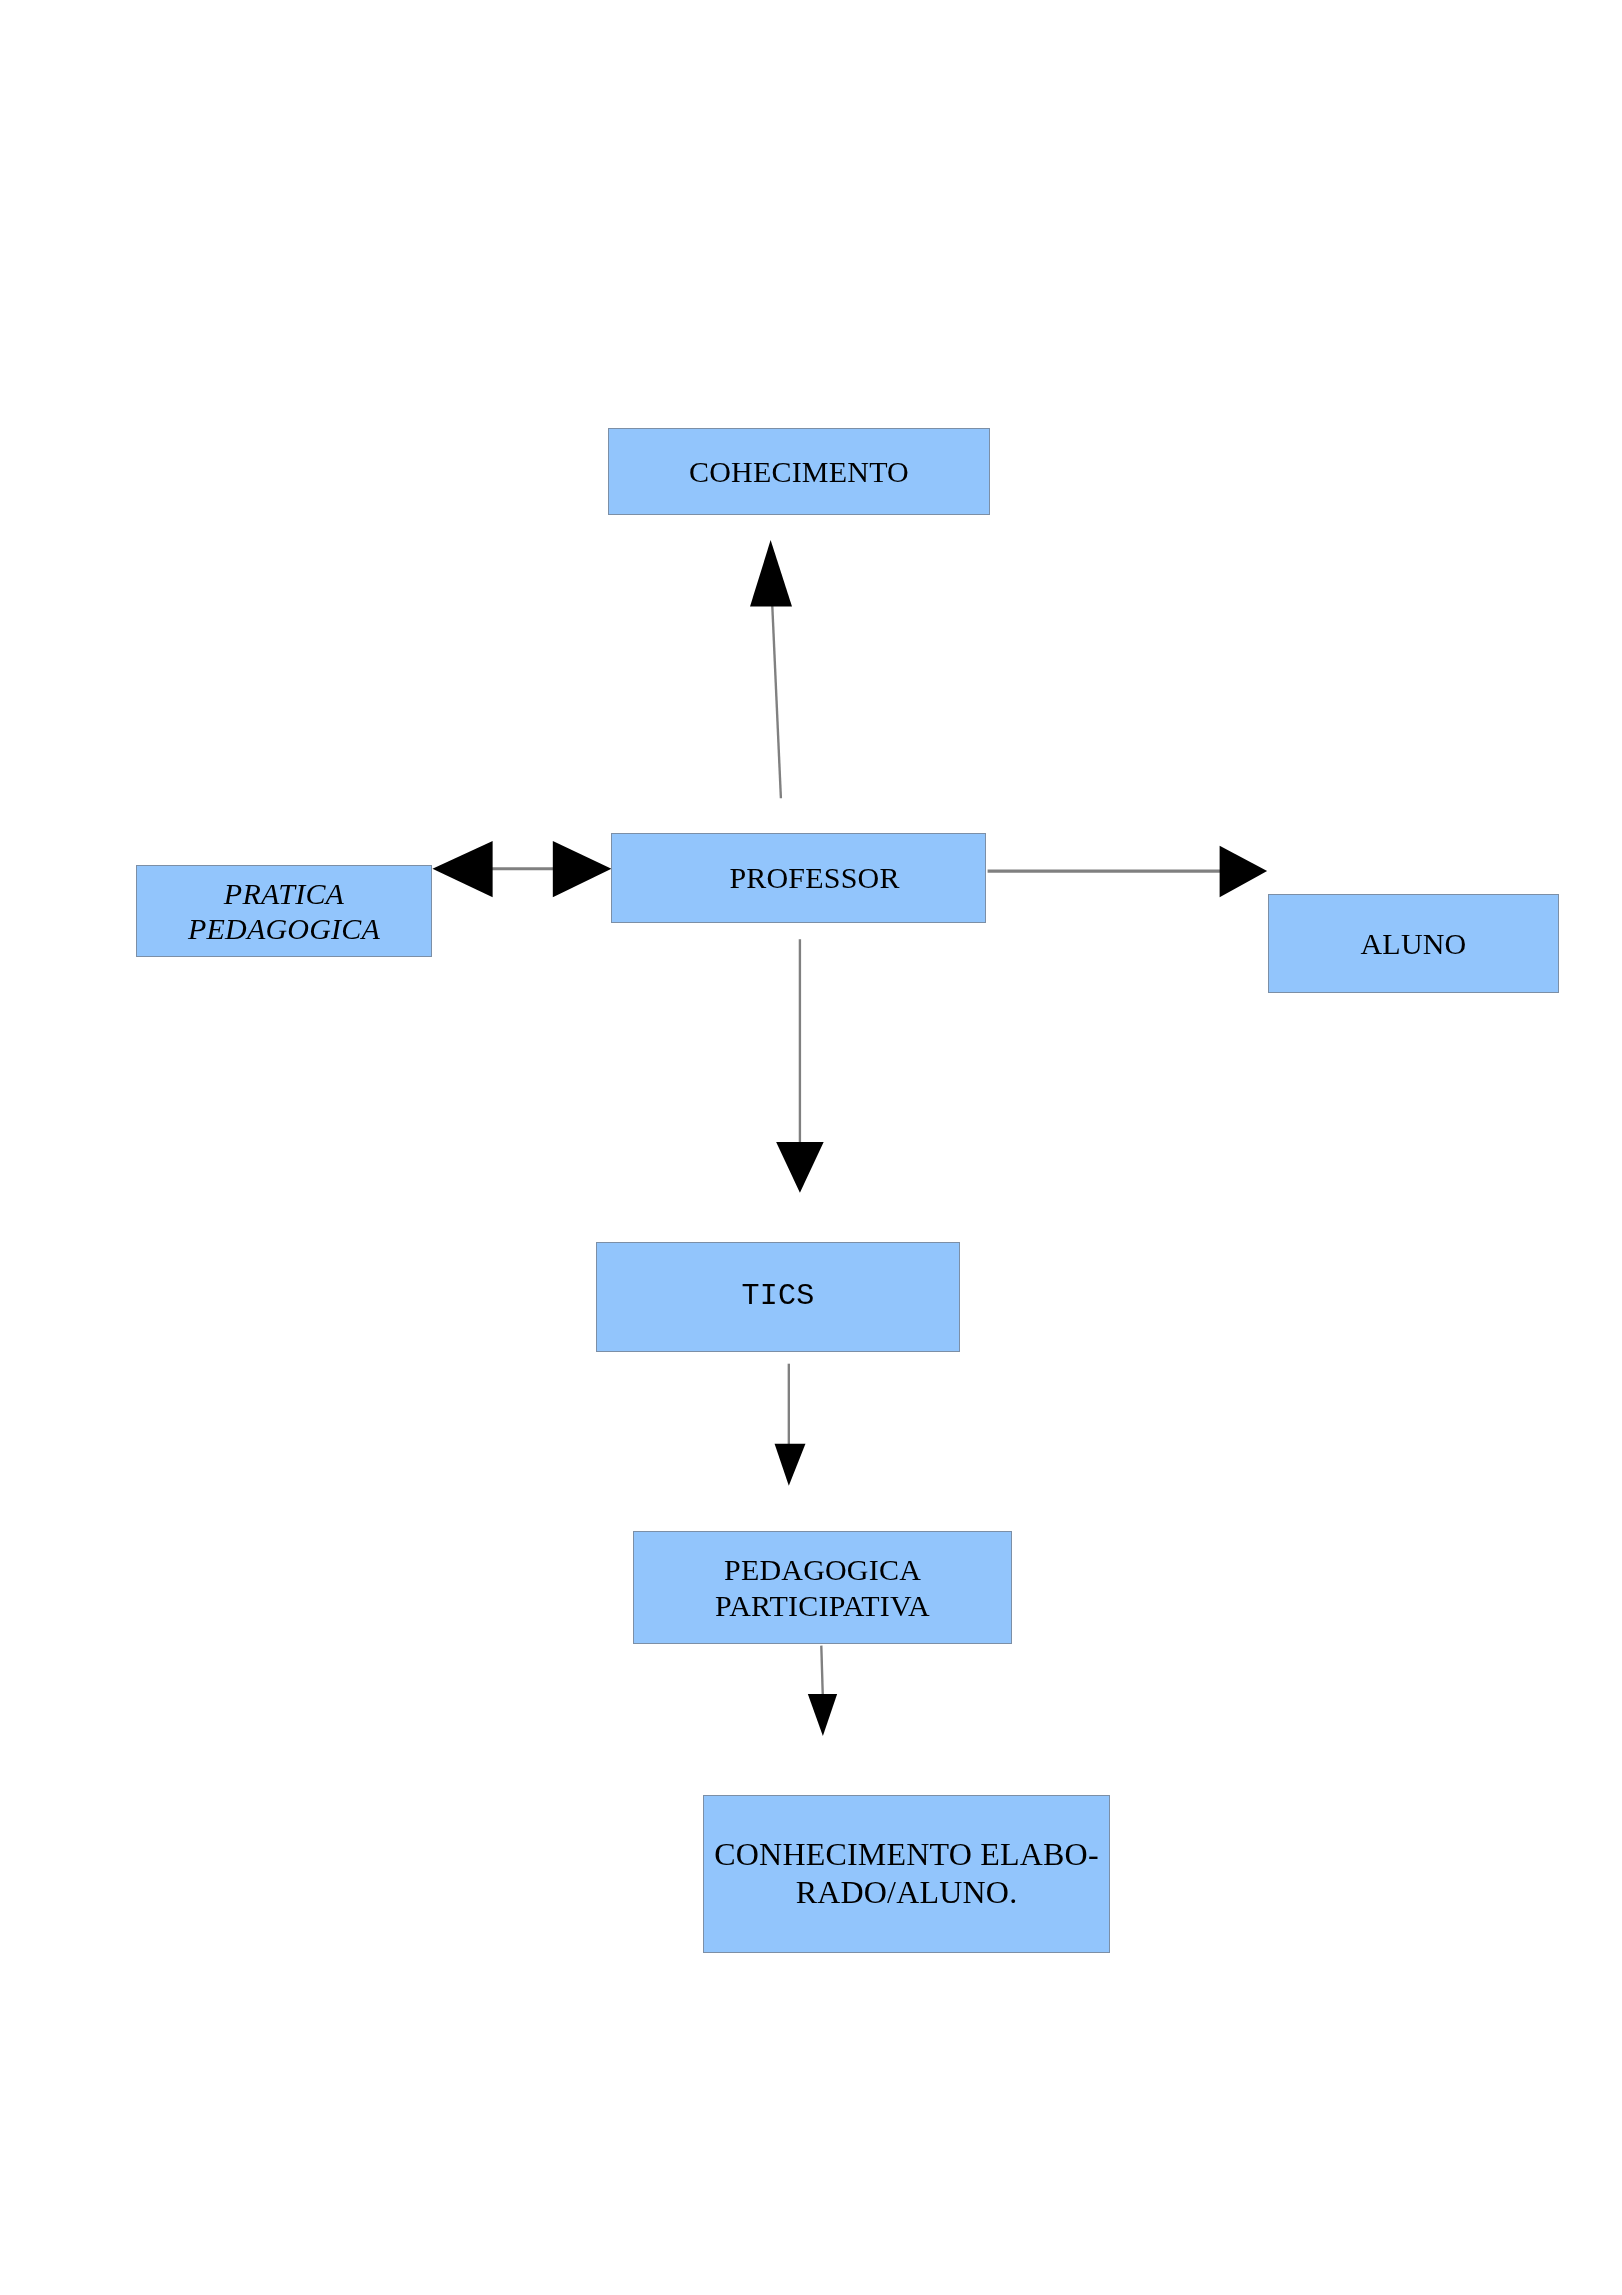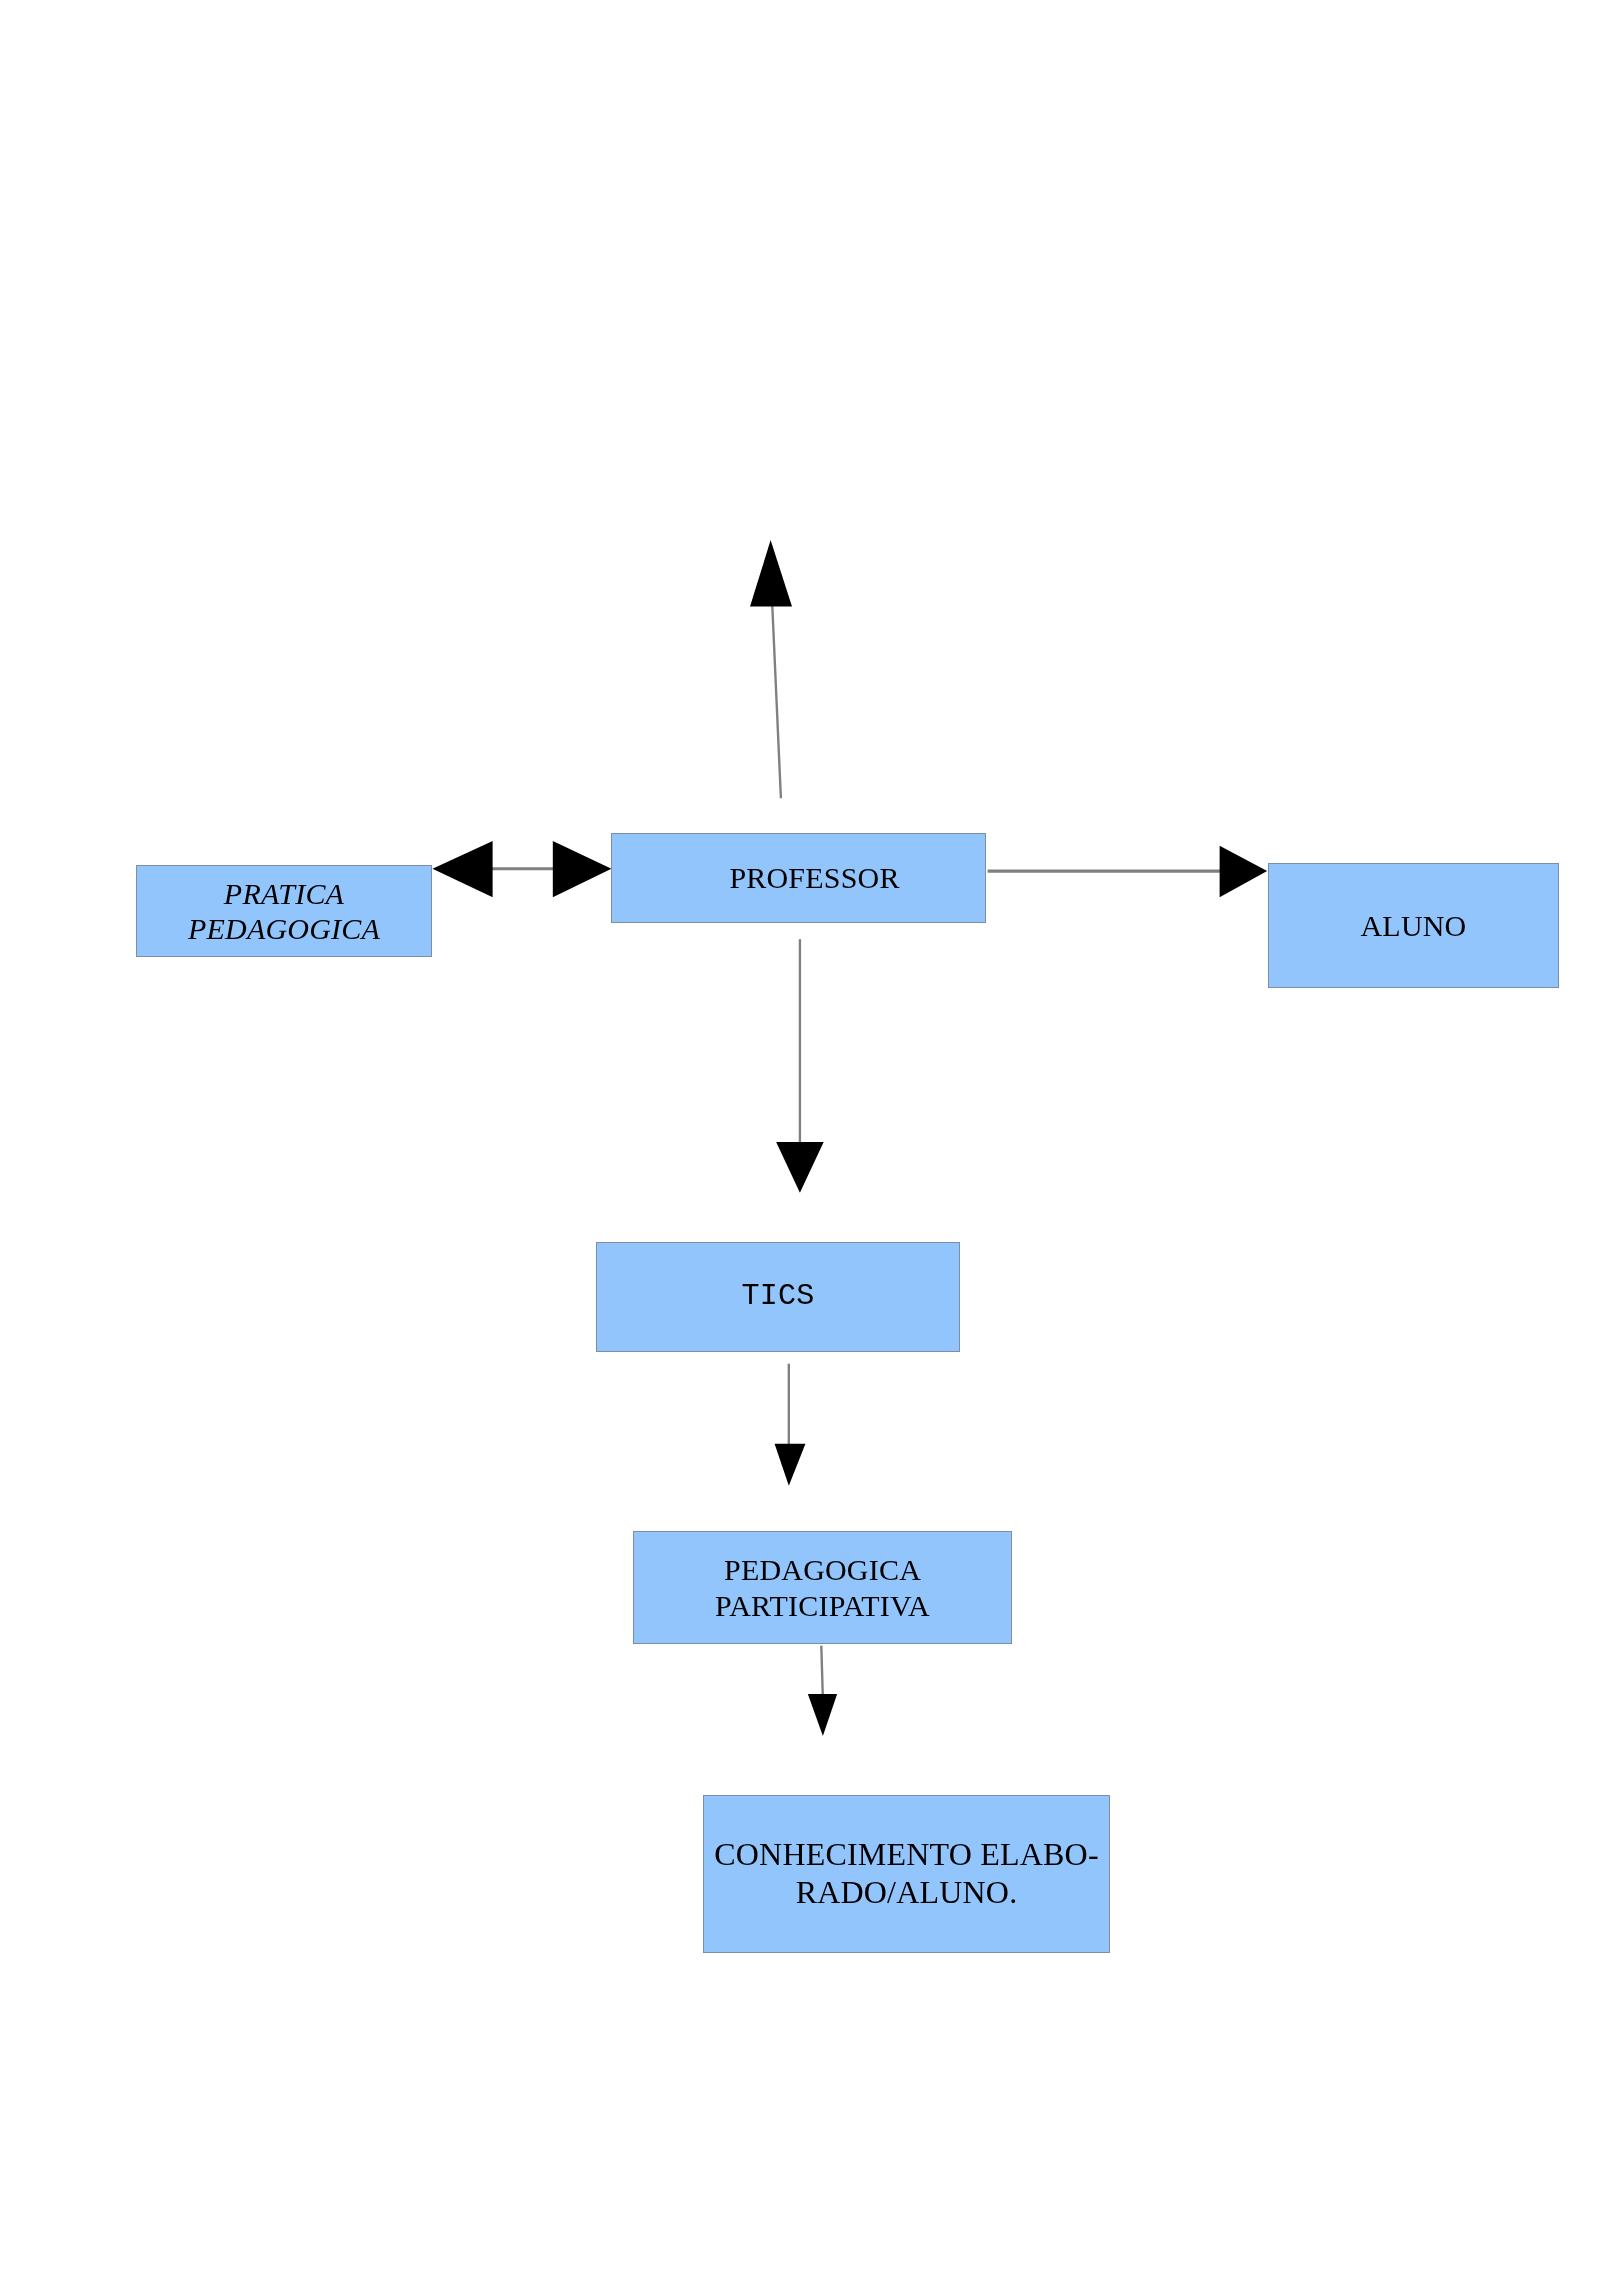--- a/index.html
+++ b/index.html
@@ -44,21 +44,21 @@
   #node-cohecimento {
     left: 608px;  top: 428px;  width: 382px;  height: 87px;
   }
   #node-pratica {
     left: 136px;  top: 865px; width: 296px;  height: 92px; font-style: italic;
   }
   #node-professor {
     left: 611px;  top: 833px; width: 375px;  height: 90px; padding-left: 32px;
   }
   #node-aluno {
-    left: 1268px; top: 863px; width: 291px;  height: 125px;
+    left: 1268px; top: 894px; width: 291px;  height: 99px;
   }
   #node-tics {
     left: 596px;  top: 1242px; width: 364px;  height: 110px; font-family: Liberation Mono, monospace;
   }
   #node-atividade {
     left: 633px;  top: 1531px; width: 379px;  height: 113px;
   }
   #node-conhecimento-elaborado {
     left: 703px;  top: 1787px; width: 407px;  height: 158px;
     font-size: 32px;
@@ -97,20 +97,21 @@
       <line x1="996" y1="1722" x2="996" y2="1824" stroke="#808080" stroke-width="3"></line>
       <polygon points="996,1876 978,1823 1017,1823" fill="#000000"></polygon>
     </g>
 
     <g>
       <line x1="1037" y1="2078" x2="1039" y2="2145" stroke="#808080" stroke-width="3"></line>
       <polygon points="1039,2192 1020,2139 1057,2139" fill="#000000"></polygon>
     </g>
   </svg>
 
+  <div class="node" id="node-cohecimento">COHECIMENTO</div>
 
   <div class="node" id="node-pratica">PRATICA
 PEDAGOGICA</div>
 
   <div class="node" id="node-professor">PROFESSOR</div>
 
   <div class="node" id="node-aluno">ALUNO</div>
 
   <div class="node" id="node-tics">TICS</div>
 

